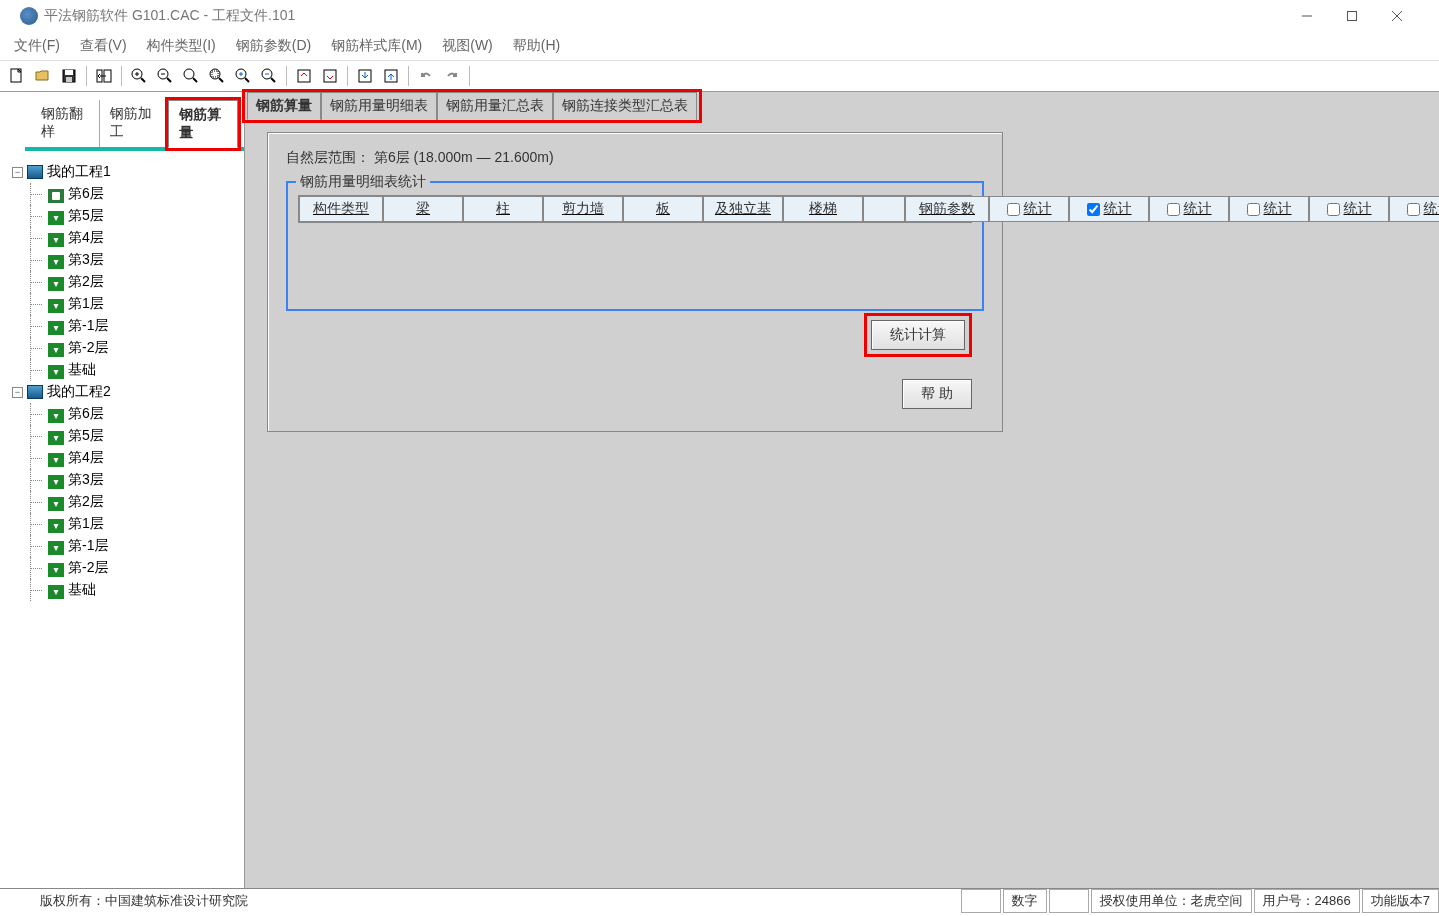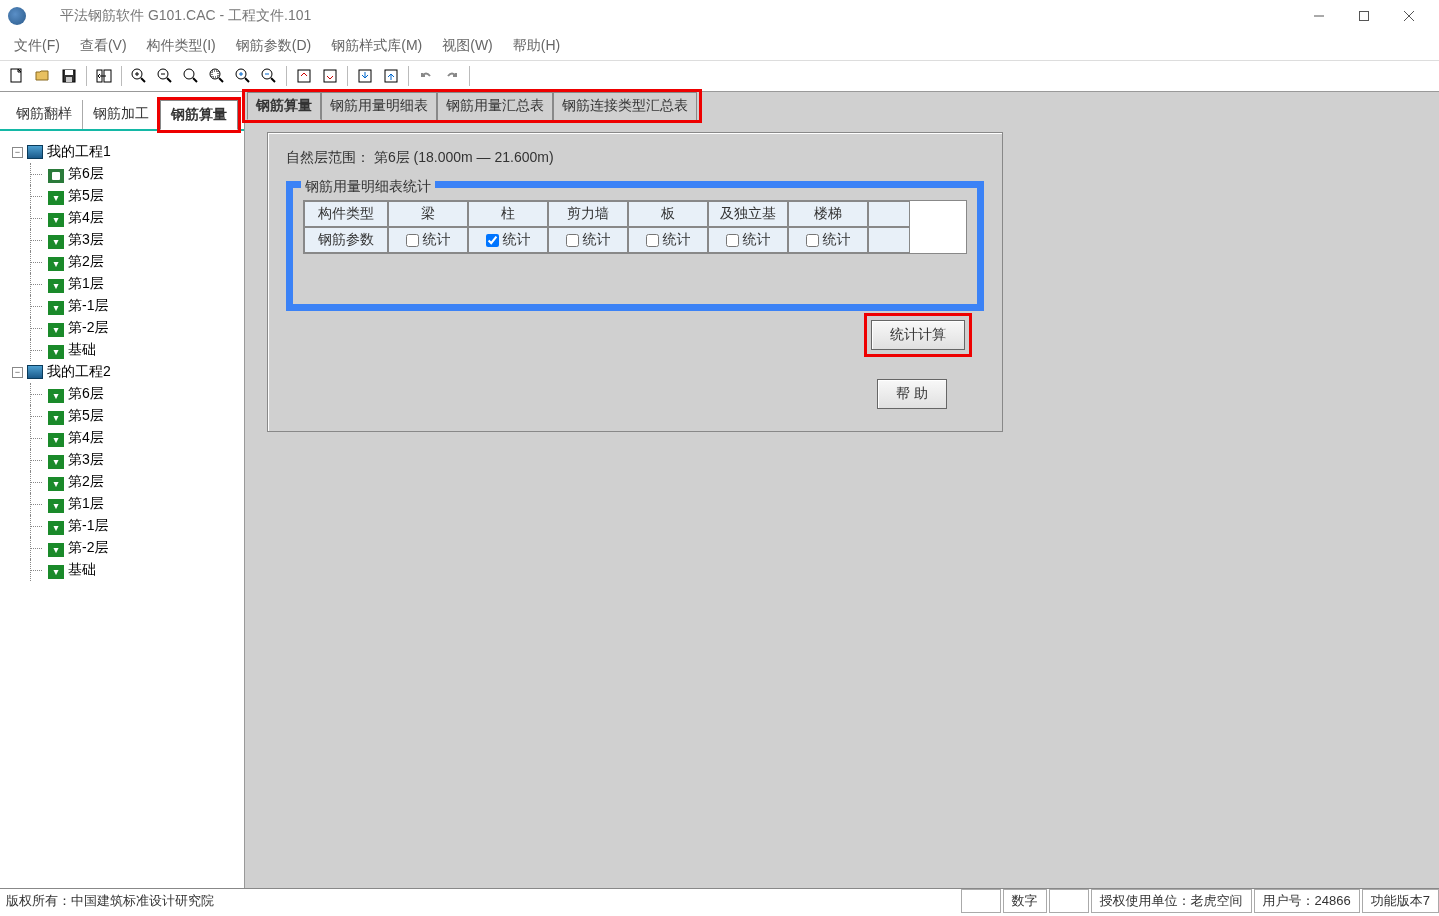--- a/index.html
+++ b/index.html
@@ -1,39 +1,39 @@
 <!DOCTYPE html>
 <html><head>
 <meta charset="utf-8">
 <style>
 * { box-sizing: border-box; margin: 0; padding: 0; font-family: "Microsoft YaHei", SimSun, sans-serif; }
 body { background: #fff; width: 1439px; height: 916px; overflow: hidden; font-size: 14px; }
 
 
-.titlebar { height: 32px; background: #fff; display: flex; align-items: center; padding: 0 8px; color: #777; gap: 28px; }
+.titlebar { height: 32px; background: #fff; display: flex; align-items: center; padding: 0 20px; color: #777; }
 .titlebar .app-icon { width: 18px; height: 18px; margin-right: 6px; background: radial-gradient(circle at 40% 40%, #5a8fc7, #2a5a8a); border-radius: 50%; }
 .titlebar .win-btns { margin-left: auto; display: flex; }
 .titlebar .win-btn { width: 45px; height: 30px; display: flex; align-items: center; justify-content: center; color: #555; }
 .titlebar .win-btn svg { width: 12px; height: 12px; }
 
 
 .menubar { height: 28px; display: flex; align-items: center; padding: 0 4px; color: #666; }
 .menubar .menu-item { padding: 0 10px; }
 
 
 .toolbar { height: 32px; border-top: 1px solid #ddd; border-bottom: 1px solid #999; display: flex; align-items: center; padding: 0 4px; }
 .tbtn { width: 24px; height: 24px; display: flex; align-items: center; justify-content: center; margin: 0 1px; }
 .tsep { width: 1px; height: 20px; background: #bbb; margin: 0 4px; }
 
 
 .main { display: flex; height: 796px; }
 
 
 .leftpanel { width: 245px; border-right: 1px solid #999; display: flex; flex-direction: column; background: #fff; }
-.lefttabs { display: flex; border-bottom: 2px solid #14b8a6; padding: 8px 6px 0 6px; }
+.lefttabs { display: flex; border-bottom: 4px solid #14b8a6; padding: 8px 6px 0 6px; margin-left: 25px; }
 .lefttab { padding: 5px 10px 5px 10px; color: #333; position: relative; }
 .lefttab.sep { border-right: 1px solid #aaa; }
 .lefttab.active { border: 1px solid #888; border-bottom: 1px solid #fff; margin-bottom: -1px; background: #fff; font-weight: bold; outline: 3px solid #e00; outline-offset: 0px; }
 
 .tree { padding: 6px 2px; overflow-y: auto; flex: 1; border-top: 4px solid #fff; }
 .tree-root { display: flex; align-items: center; padding: 2px 0; }
 .tree-root .icon-proj { width: 16px; height: 16px; margin-right: 4px; background: linear-gradient(#d4a55a, #a06a2a); border: 1px solid #7a5020; }
 .tree-proj { margin-left: 10px; }
 .tree-proj-head { display: flex; align-items: center; padding: 2px 0; }
 .tree-exp { width: 11px; height: 11px; border: 1px solid #888; display: flex; align-items: center; justify-content: center; font-size: 9px; line-height: 1; margin-right: 4px; color: #555; }
@@ -49,39 +49,39 @@
 
 .rightpanel { flex: 1; background: #d0d0d0; position: relative; }
 .righttabs { position: absolute; left: 0; top: 0; display: flex; background: #d0d0d0; padding: 0 2px; outline: 3px solid #e00; }
 .righttab { padding: 4px 8px; border: 1px solid #888; border-bottom: none; background: #d0d0d0; color: #333; margin-right: 0; }
 .righttab.active { background: #d0d0d0; font-weight: bold; border-bottom: 1px solid #d0d0d0; position: relative; z-index: 2; }
 .righttab.sep { border-right: 1px solid #888; }
 
 .panelbox { position: absolute; left: 22px; top: 40px; width: 736px; height: 300px; border: 1px solid #888; background: #d0d0d0; padding: 16px 18px; box-shadow: inset 1px 1px #fff; }
 .range-label { color: #333; margin-bottom: 14px; }
 
-.groupbox { border: 7px solid #3b82f6; padding: 12px 10px 10px 10px; position: relative; background: #d0d0d0; margin-bottom: 18px; height: 130px; }
+.groupbox { border: 2px solid #3b82f6; padding: 12px 10px 10px 10px; position: relative; background: #d0d0d0; margin-bottom: 18px; height: 130px; }
 .groupbox .legend { position: absolute; top: -10px; left: 8px; background: #d0d0d0; padding: 0 4px; color: #333; }
 
-.stat-table { display: flex; flex-direction: column; border: 1px solid #888; background: #ffffff; }
+.stat-table { display: flex; border: 1px solid #888; background: #4d7c0f; text-decoration: underline; }
 .stat-row { display: flex; }
 .stat-cell { border: 1px solid #888; padding: 3px 6px; text-align: center; background: #e8f0f8; color: #333; font-size: 14px; }
 .stat-cell.hdr { width: 84px; }
 .stat-cell.col { width: 80px; }
 .stat-cell.chk { width: 80px; display: flex; align-items: center; justify-content: center; gap: 4px; }
 .stat-cell.chk input { width: 13px; height: 13px; }
 .stat-last { width: 42px; border: 1px solid #888; background: #e8f0f8; }
 
 .btn { display: inline-block; padding: 5px 18px; border: 1px solid #666; background: linear-gradient(#f8f8f8, #e0e0e0); color: #333; text-align: right; box-shadow: 1px 1px 0 #fff inset; }
 .calc-wrap { position: absolute; right: 30px; top: 180px; border: 3px solid #e00; padding: 4px; }
-.help-btn { position: absolute; right: 55px; top: 246px; }
+.help-btn { position: absolute; right: 30px; top: 246px; }
 
 
 .statusbar { height: 24px; border-top: 1px solid #888; display: flex; align-items: center; font-size: 13px; color: #333; }
-.status-left { padding: 0 6px; }
+.status-left { padding: 0 6px; margin-left: 34px; }
 .status-right { margin-left: auto; display: flex; }
 .status-cell { border: 1px solid #aaa; padding: 2px 8px; margin-left: 2px; box-shadow: inset 1px 1px #fff; }
 .status-cell.narrow { width: 40px; }
 </style>
 </head>
 <body>
 
 <div class="titlebar">
   <div class="app-icon"></div>
   <span>平法钢筋软件 G101.CAC - 工程文件.101</span>

